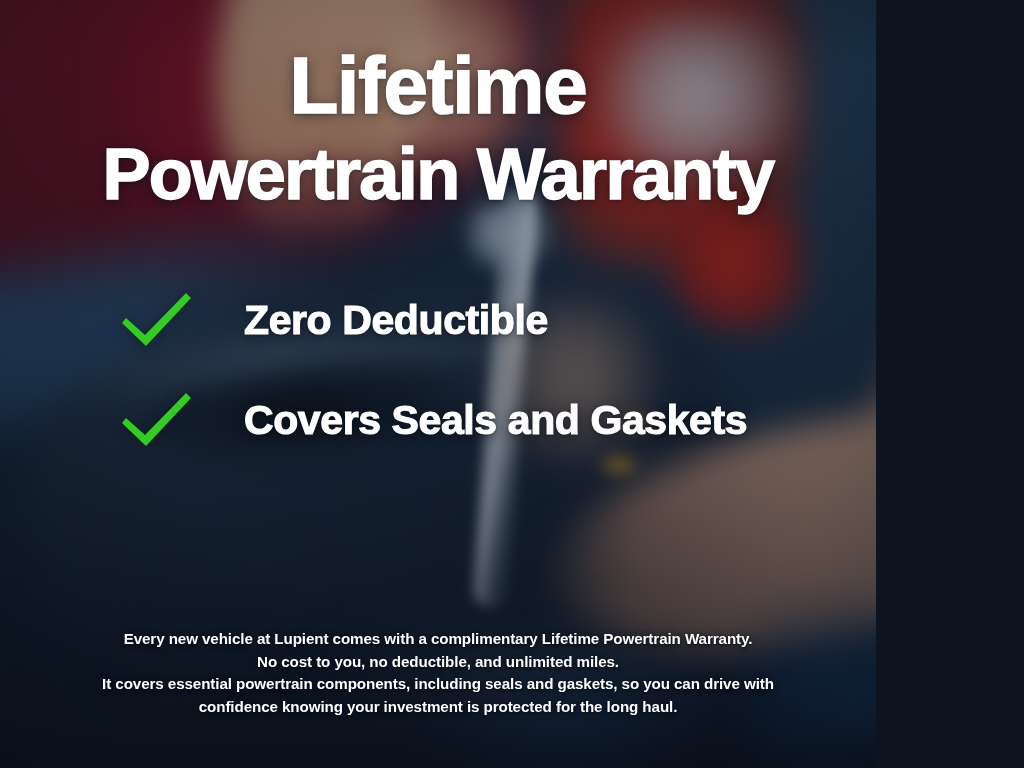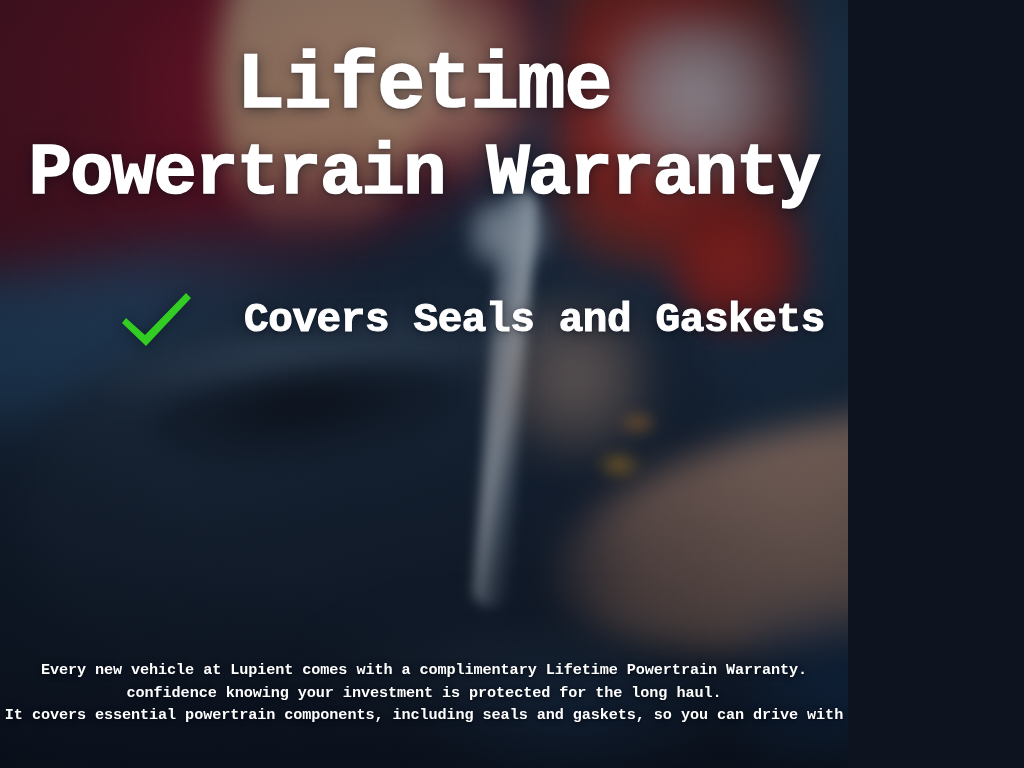--- a/index.html
+++ b/index.html
@@ -6,22 +6,23 @@
   html, body {
     margin: 0;
     padding: 0;
     background: #0d1420;
   }
   #stage {
     position: relative;
     width: 848px;
     height: 768px;
     overflow: hidden;
-    font-family: Liberation Mono, monospace;
+    font-family: Liberation Sans, sans-serif;
     background: #16202f;
+    padding-left: 28px;
   }
 
   
   .bg-photo {
     position: absolute;
     inset: 0;
     overflow: hidden;
   }
   .bg-layer {
     position: absolute;
@@ -327,21 +328,21 @@
     letter-spacing: -0.4px;
     white-space: nowrap;
     text-shadow: 0 2px 12px rgba(6,12,22,.55), 0 1px 3px rgba(8,14,24,.5);
     -webkit-text-stroke: 1.1px #ffffff;
   }
 
   .body-copy {
     position: absolute;
     left: 0;
     right: 0;
-    top: 659px;
+    top: 628px;
     text-align: center;
     color: #ffffff;
     font-weight: 700;
     font-size: 15.2px;
     line-height: 22.5px;
     letter-spacing: -0.1px;
     text-shadow: 0 1px 6px rgba(6,12,22,.7), 0 1px 2px rgba(8,14,24,.6);
   }
   .body-copy p {
     margin: 0;
@@ -382,31 +383,38 @@
 
   <div class="content">
 
     <div class="headline">
       <span class="line1">Lifetime</span>
       <span class="line2">Powertrain Warranty</span>
     </div>
 
     <div class="features">
 
+      <div class="feature-row">
+        <svg class="check-icon" viewBox="0 0 76 60" aria-hidden="true">
+          <path d="M4 33 L8 28 L27 45 L68 3 L73 8 L28 56 Z" fill="#33CC22"></path>
+        </svg>
+        <span class="feature-label">Zero Deductible</span>
+      </div>
 
 
       <div class="feature-row">
         <svg class="check-icon" viewBox="0 0 76 60" aria-hidden="true">
           <path d="M4 33 L8 28 L27 45 L68 3 L73 8 L28 56 Z" fill="#33CC22"></path>
         </svg>
         <span class="feature-label">Covers Seals and Gaskets</span>
       </div>
 
     </div>
 
     <div class="body-copy">
       <p>Every new vehicle at Lupient comes with a complimentary Lifetime Powertrain Warranty.</p>
+      <p>No cost to you, no deductible, and unlimited miles.</p>
+      <p>It covers essential powertrain components, including seals and gaskets, so you can drive with</p>
       <p>confidence knowing your investment is protected for the long haul.</p>
-      <p>It covers essential powertrain components, including seals and gaskets, so you can drive with</p>
     </div>
 
   </div>
 </div>
 
 </body></html>

